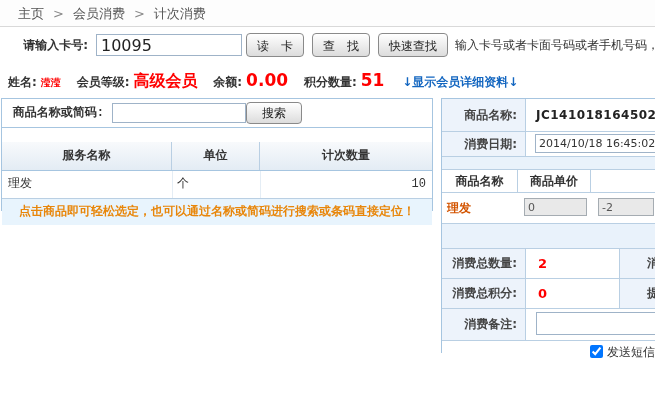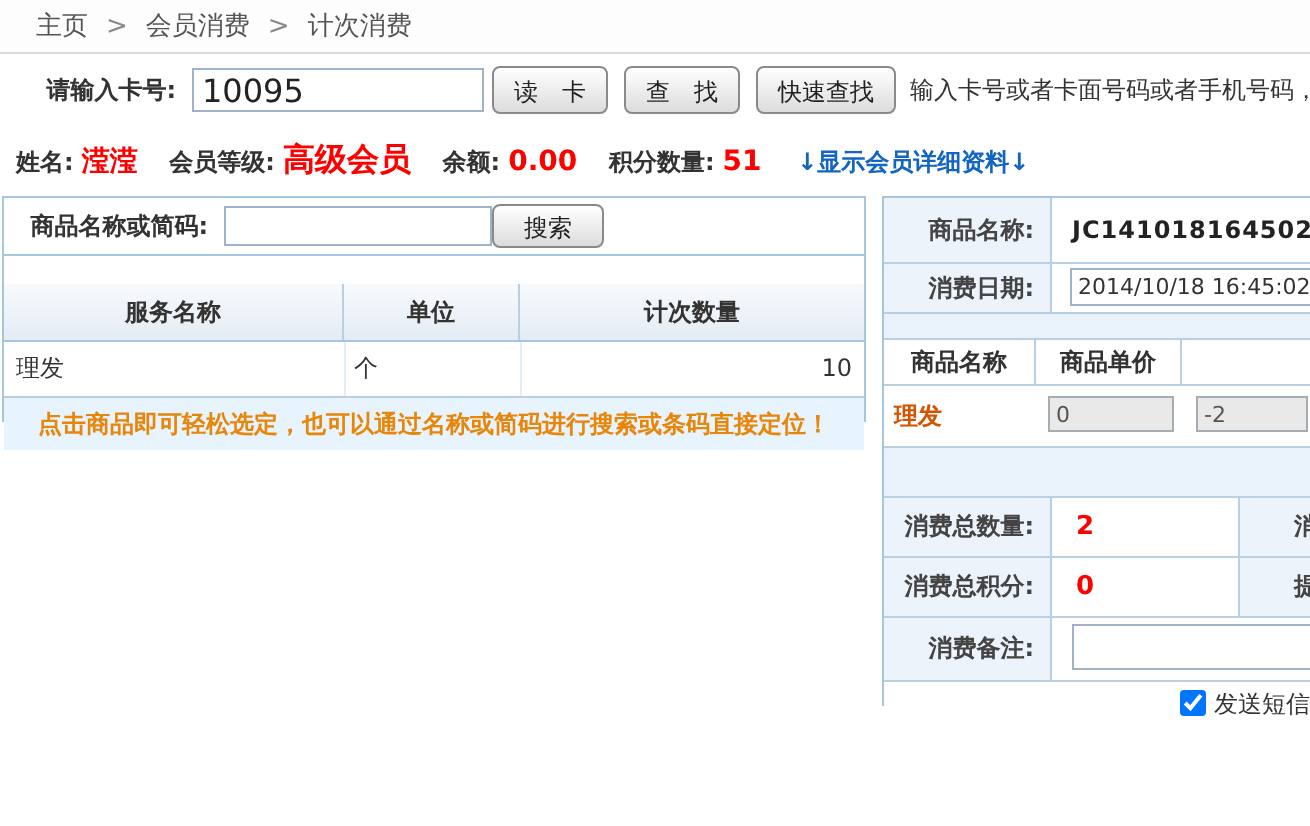--- a/index.html
+++ b/index.html
@@ -27,26 +27,26 @@
   }
   .btn-read { left:246px; width:58px; }
   .btn-find { left:312px; width:58px; }
   .btn-quick { left:378px; width:70px; }
   .card-hint { position:absolute; left:455px; top:33px; height:24px; line-height:24px; white-space:nowrap; color:#333; }
   
   .member-row { position:absolute; left:8px; top:66px; height:28px; line-height:28px; white-space:nowrap; }
   .member-row .lbl { margin-left:12px; }
   .member-row .lbl:first-child { margin-left:0; }
   .red { color:#ff0000; font-weight:bold; }
-  .m-name { font-size:14px; margin-left:4px; }
+  .m-name { font-size:10px; margin-left:4px; }
   .m-level { font-size:16px; margin-left:4px; }
-  .m-val { font-size:14px; margin-left:4px; }
+  .m-val { font-size:17px; margin-left:4px; }
   .m-link { color:#1366c0; font-weight:bold; margin-left:14px; cursor:pointer; }
   
-  .lpanel { position:absolute; left:1px; top:98px; width:432px; height:113px; border:1px solid #a6c5e0; box-sizing:border-box; background:#fff; }
+  .lpanel { position:absolute; left:1px; top:98px; width:432px; height:113px; border:1px solid #a6c5e0; box-sizing:border-box; background:#fff;font-family:Liberation Mono, monospace; }
   .l-search { position:relative; height:28px; border-bottom:1px solid #a6c5e0; }
   .l-search-label { position:absolute; left:0; top:0; width:102px; height:28px; line-height:28px; text-align:right; }
   .l-search-input { position:absolute; left:110px; top:4px; width:126px; height:18px; border:1px solid #9fb3c8; padding:0 3px; font-family:inherit; }
   .l-search-btn { top:3px; left:244px; width:56px; height:22px; line-height:20px; }
   .l-head { display:flex; height:28px; line-height:28px; background:linear-gradient(#f8fafc,#e3ecf4); border-bottom:1px solid #a6c5e0; font-weight:bold;margin-top:14px; }
   .l-head .c1, .l-row .c1 { width:170px; box-sizing:border-box; }
   .l-head .c2, .l-row .c2 { width:88px; box-sizing:border-box; }
   .l-head .c3, .l-row .c3 { flex:1; box-sizing:border-box; }
   .l-head .cell { text-align:center; border-right:1px solid #b9cfe3; }
   .l-head .c3 { border-right:none; }

